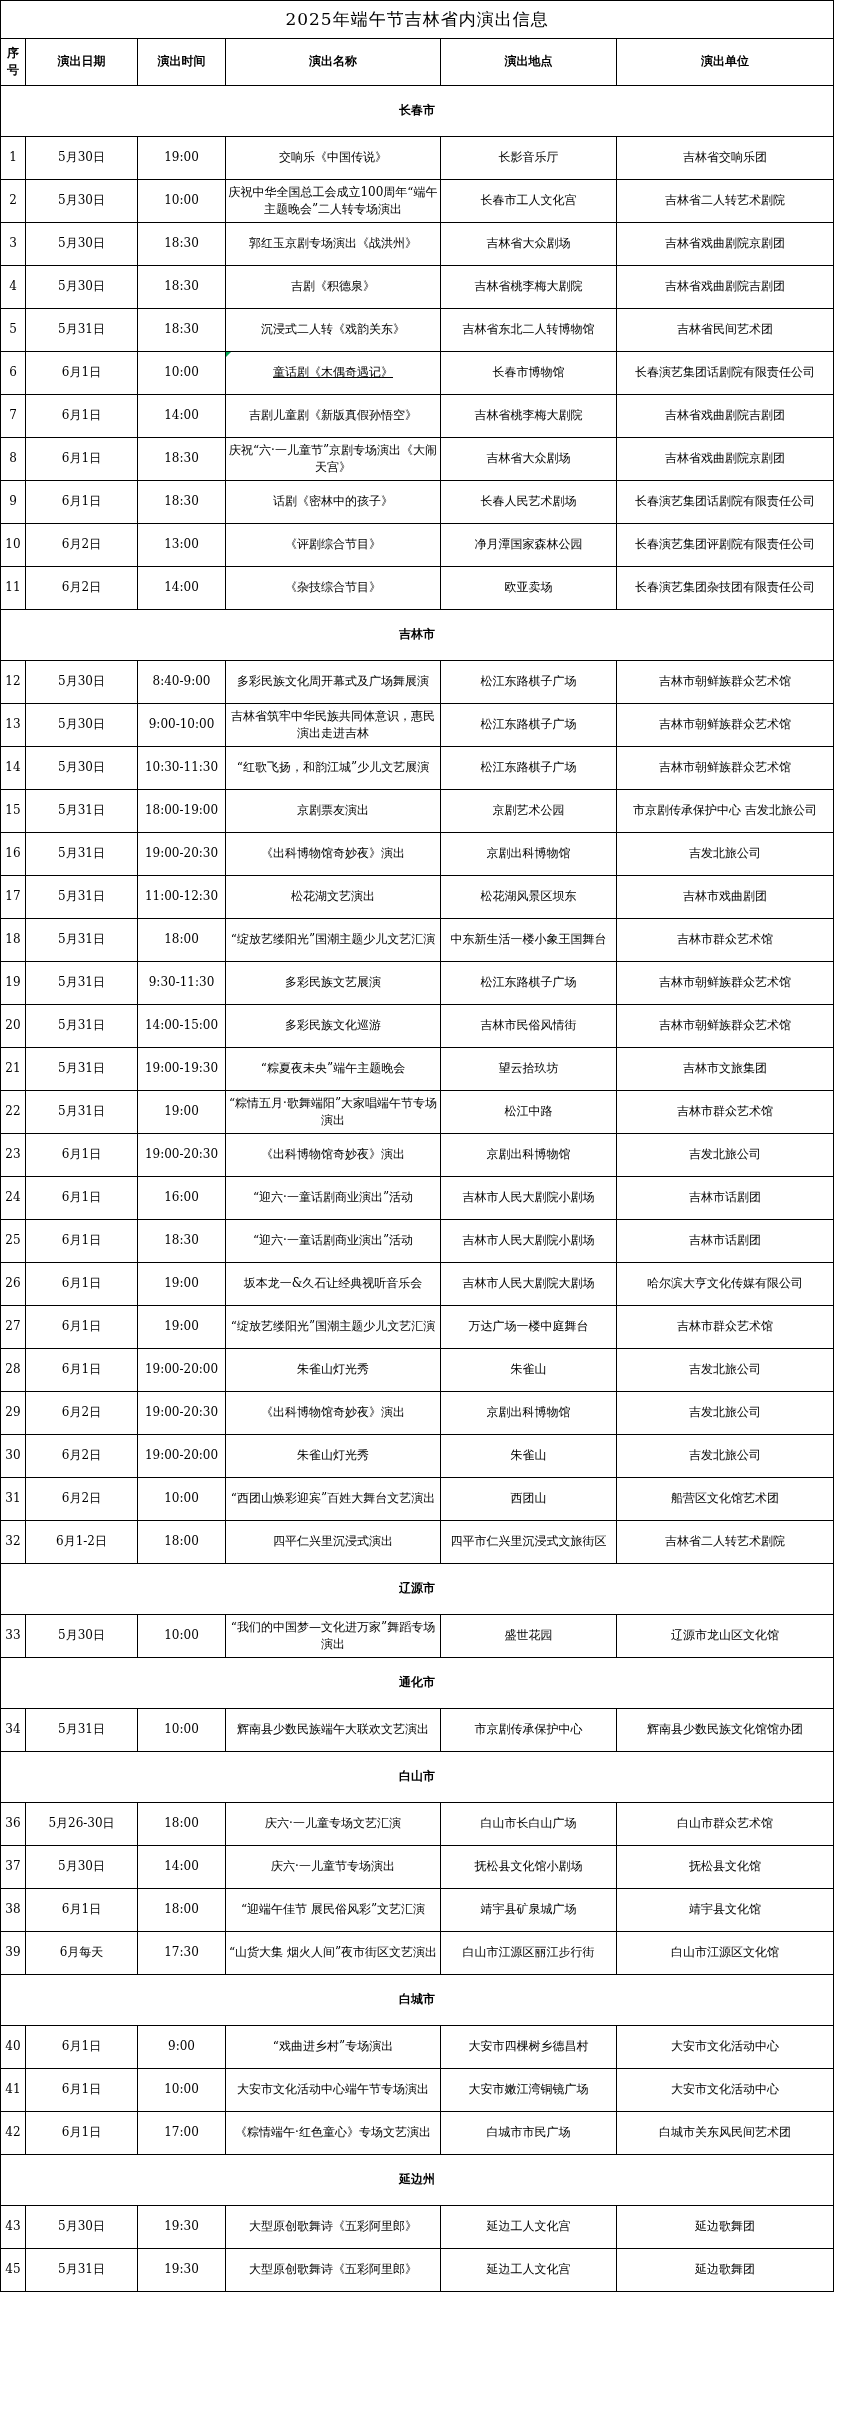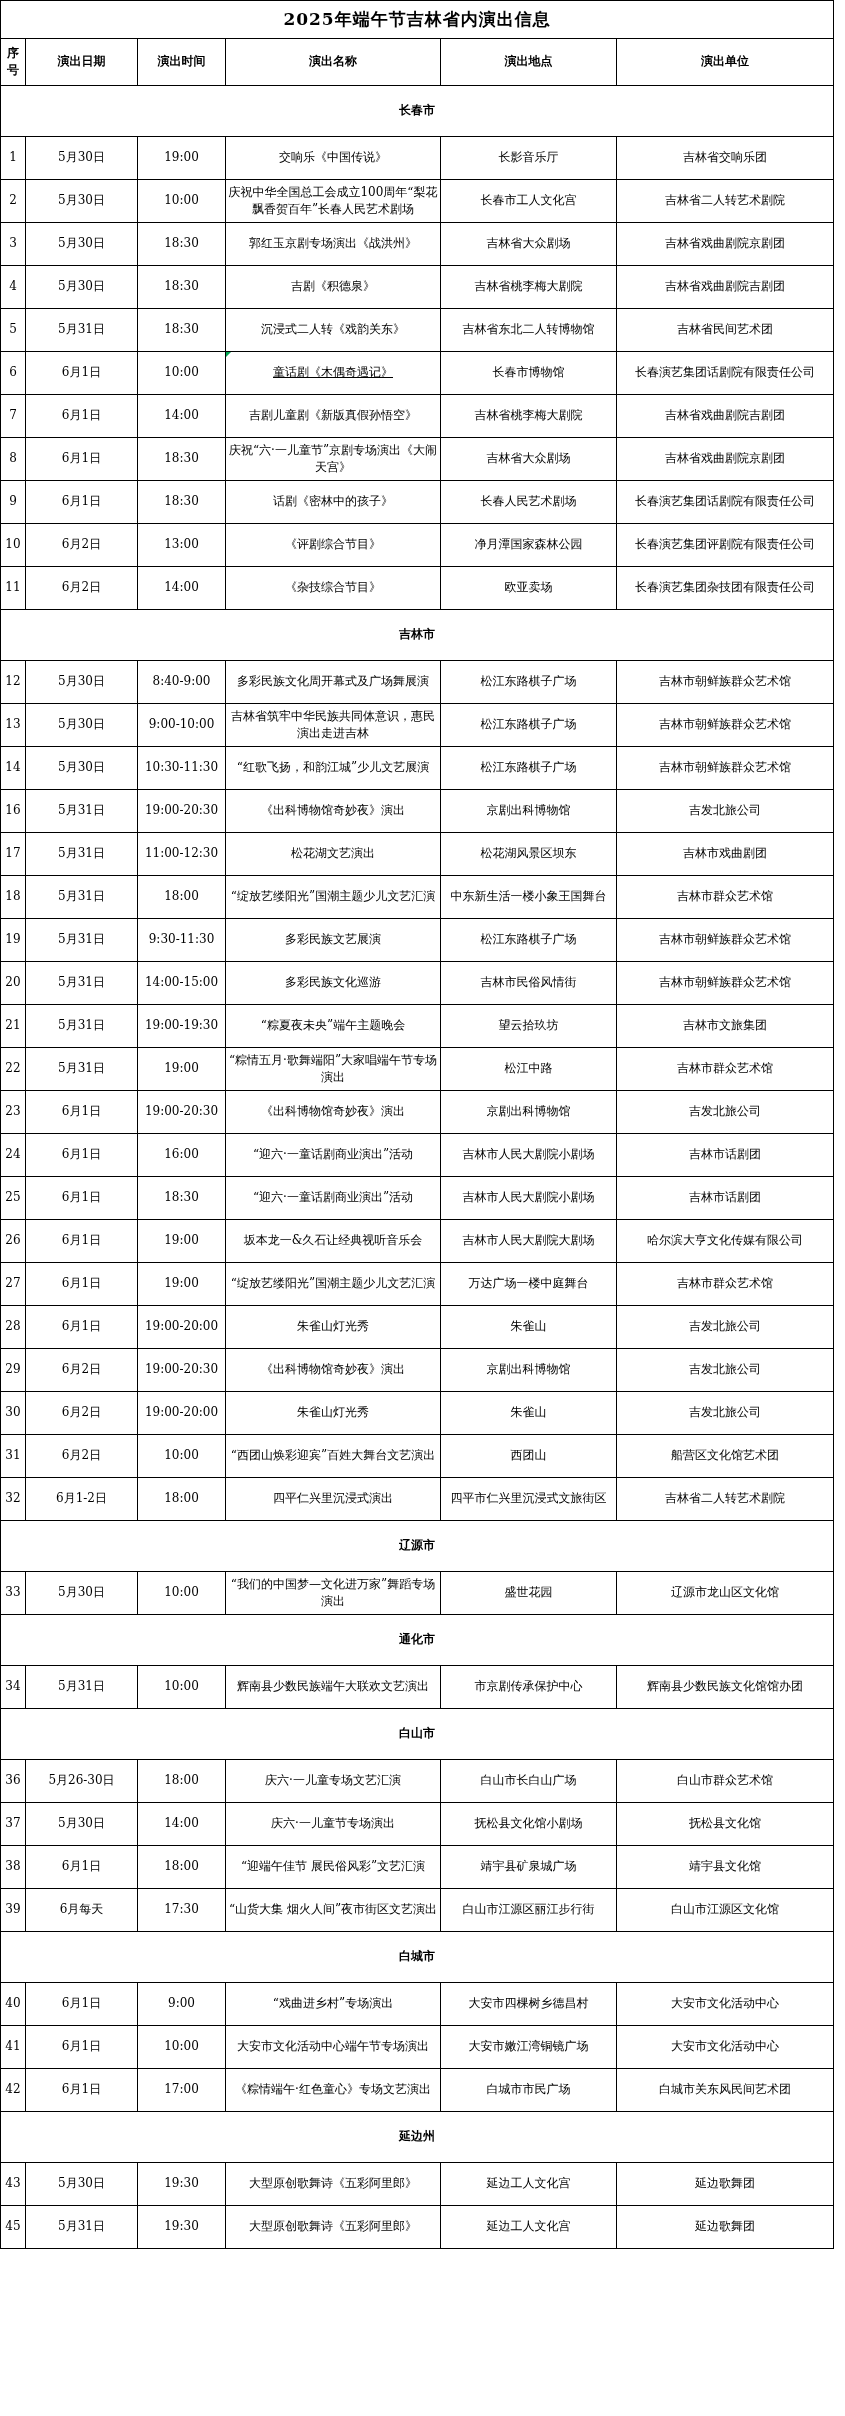--- a/index.html
+++ b/index.html
@@ -22,21 +22,21 @@
     text-align:center;
     vertical-align:middle;
     font-size:12px;
     line-height:1.45;
     padding:2px 2px;
     word-break:break-all;
     overflow:hidden;
   }
   tr.title-row td{
     font-size:17px;
-    font-weight:bold;
+    font-weight:normal;
     height:33px;
     letter-spacing:1px;
     margin-left:36px;
   }
   tr.header-row td{
     font-weight:bold;
     height:42px;
     font-size:12px;
   }
   tr.section-row td{
@@ -91,21 +91,21 @@
           <td>5月30日</td>
           <td class="time-cell">19:00</td>
           <td>交响乐《中国传说》</td>
           <td>长影音乐厅</td>
           <td>吉林省交响乐团</td>
         </tr>
         <tr class="data-row">
           <td>2</td>
           <td>5月30日</td>
           <td class="time-cell">10:00</td>
-          <td>庆祝中华全国总工会成立100周年“梨花飘香贺百年”长春人民艺术剧场</td>
+          <td>庆祝中华全国总工会成立100周年“端午主题晚会”二人转专场演出</td>
           <td>长春市工人文化宫</td>
           <td>吉林省二人转艺术剧院</td>
         </tr>
         <tr class="data-row">
           <td>3</td>
           <td>5月30日</td>
           <td class="time-cell">18:30</td>
           <td>郭红玉京剧专场演出《战洪州》</td>
           <td>吉林省大众剧场</td>
           <td>吉林省戏曲剧院京剧团</td>
@@ -195,20 +195,29 @@
         </tr>
         <tr class="data-row">
           <td>14</td>
           <td>5月30日</td>
           <td class="time-cell">10:30-11:30</td>
           <td>“红歌飞扬，和韵江城”少儿文艺展演</td>
           <td>松江东路棋子广场</td>
           <td>吉林市朝鲜族群众艺术馆</td>
         </tr>
         <tr class="data-row">
+          <td>15</td>
+          <td>5月31日</td>
+          <td class="time-cell">18:00-19:00</td>
+          <td>京剧票友演出</td>
+          <td>京剧艺术公园</td>
+          <td>市京剧传承保护中心
+吉发北旅公司</td>
+        </tr>
+        <tr class="data-row">
           <td>16</td>
           <td>5月31日</td>
           <td class="time-cell">19:00-20:30</td>
           <td>《出科博物馆奇妙夜》演出</td>
           <td>京剧出科博物馆</td>
           <td>吉发北旅公司</td>
         </tr>
         <tr class="data-row">
           <td>17</td>
           <td>5月31日</td>

